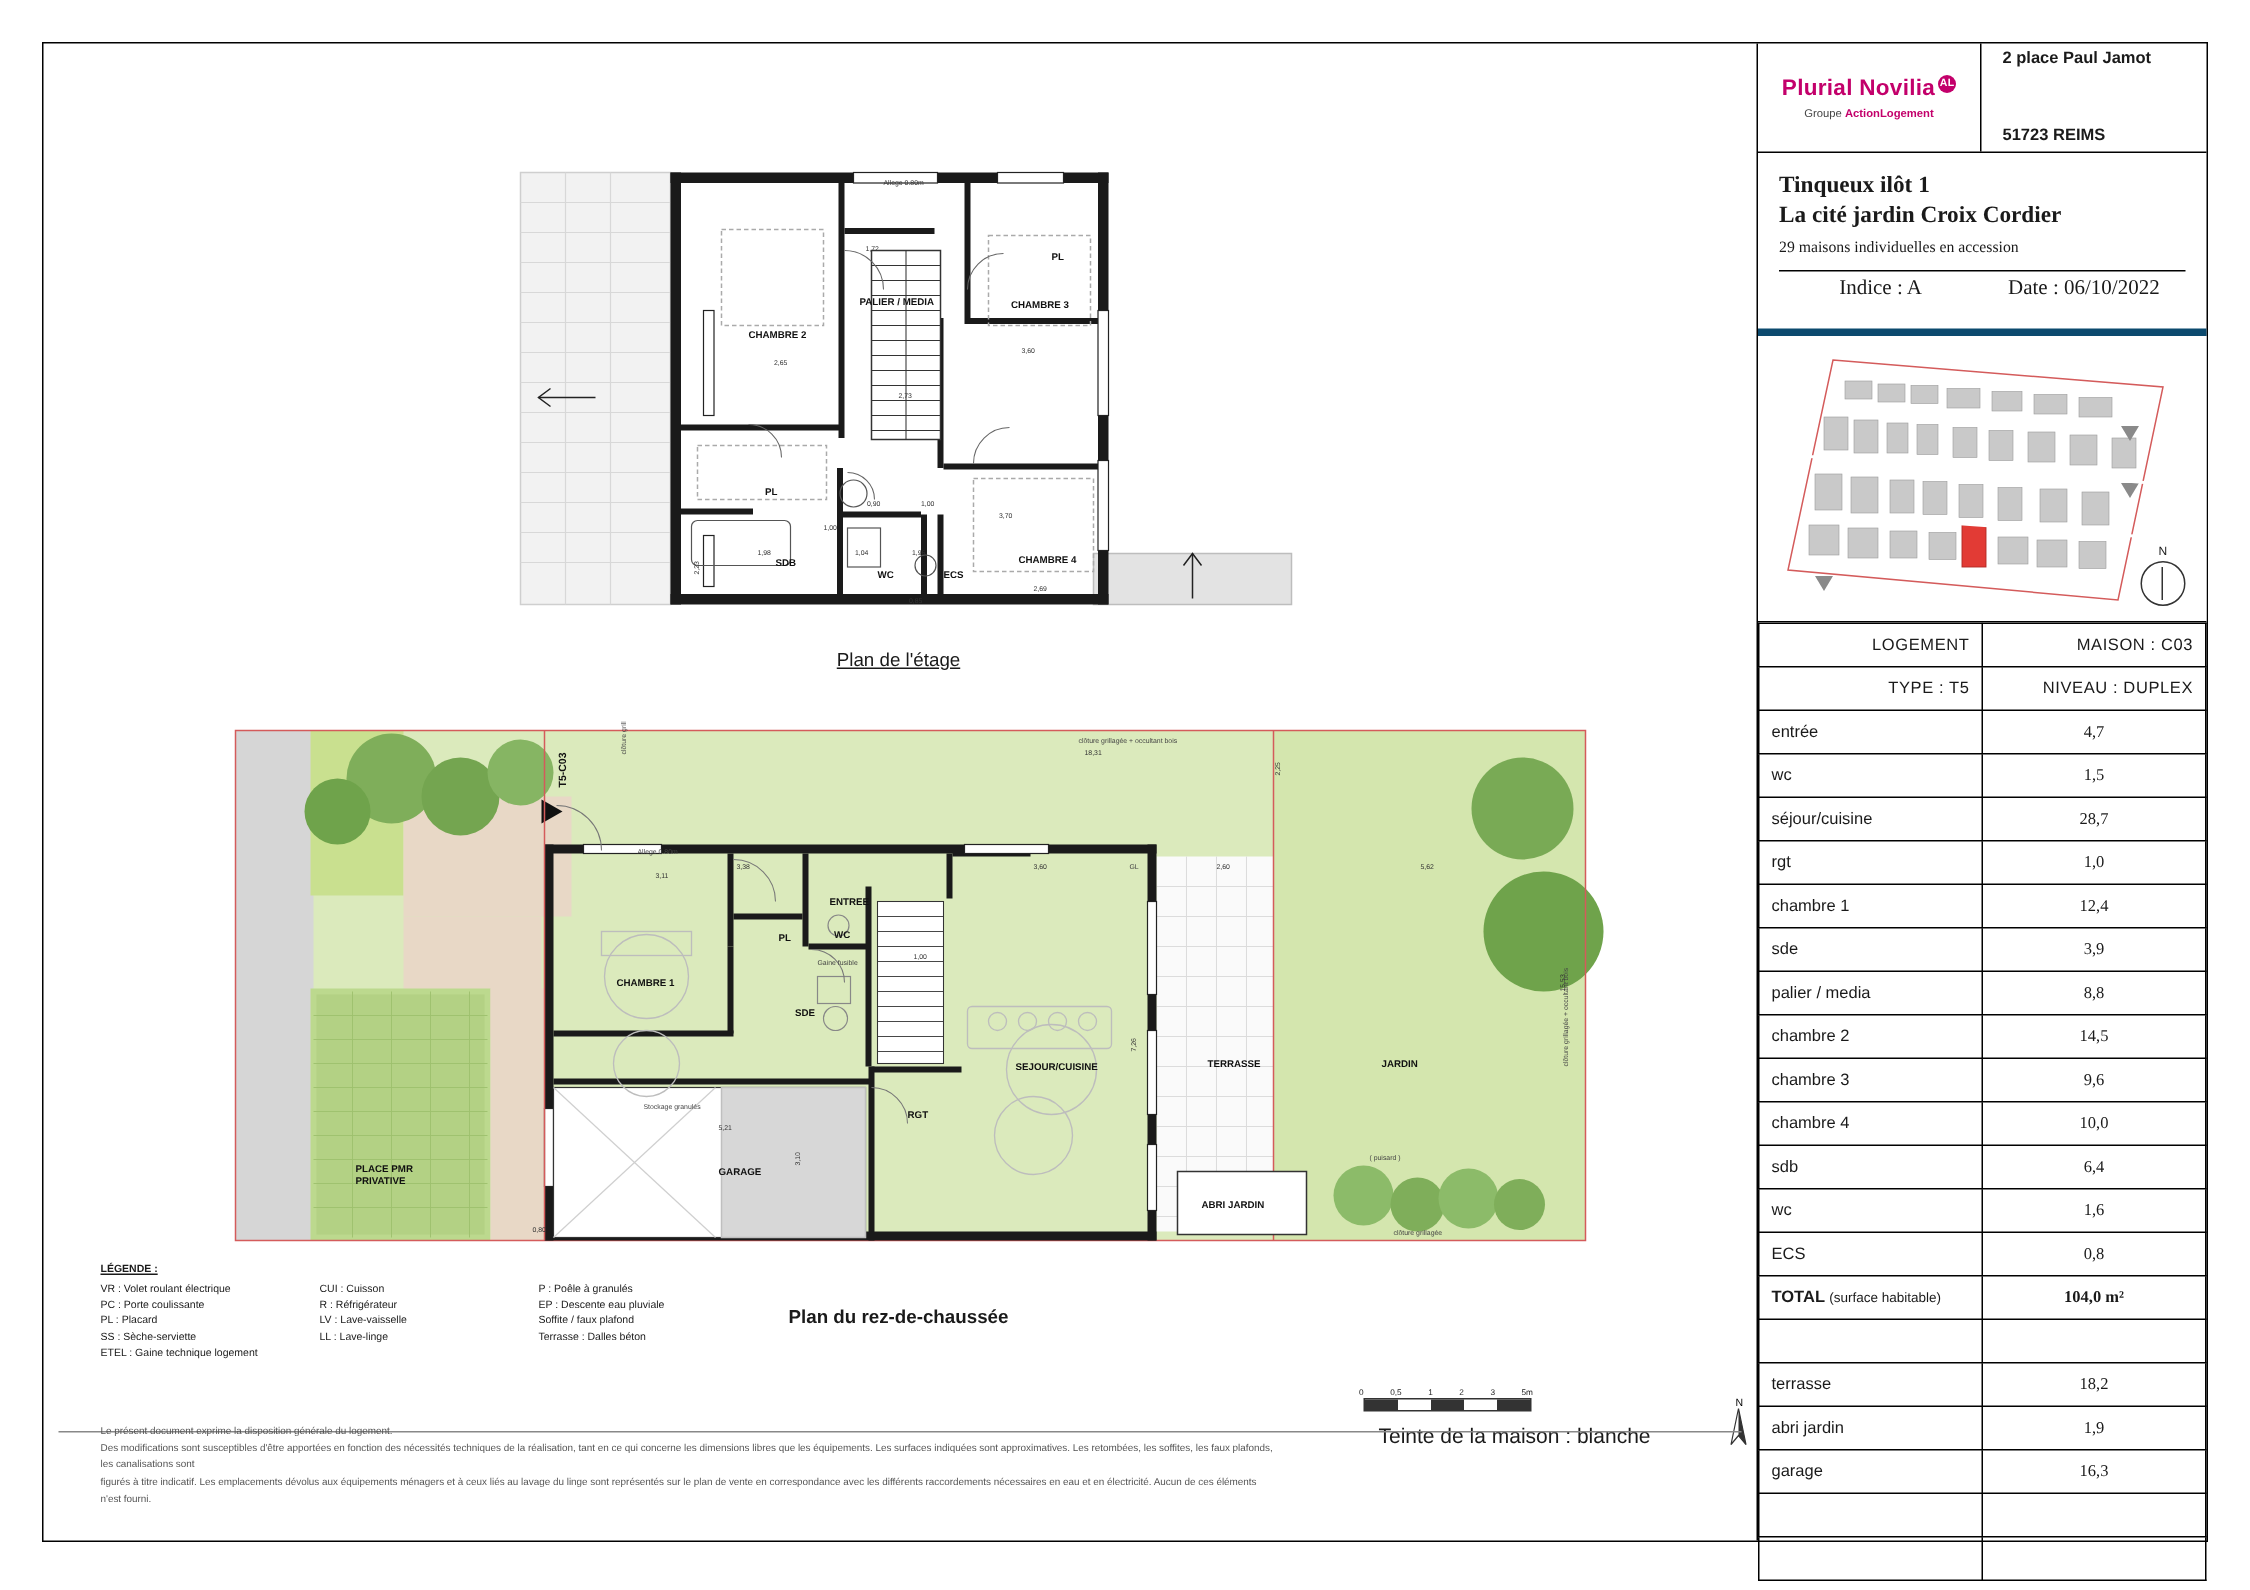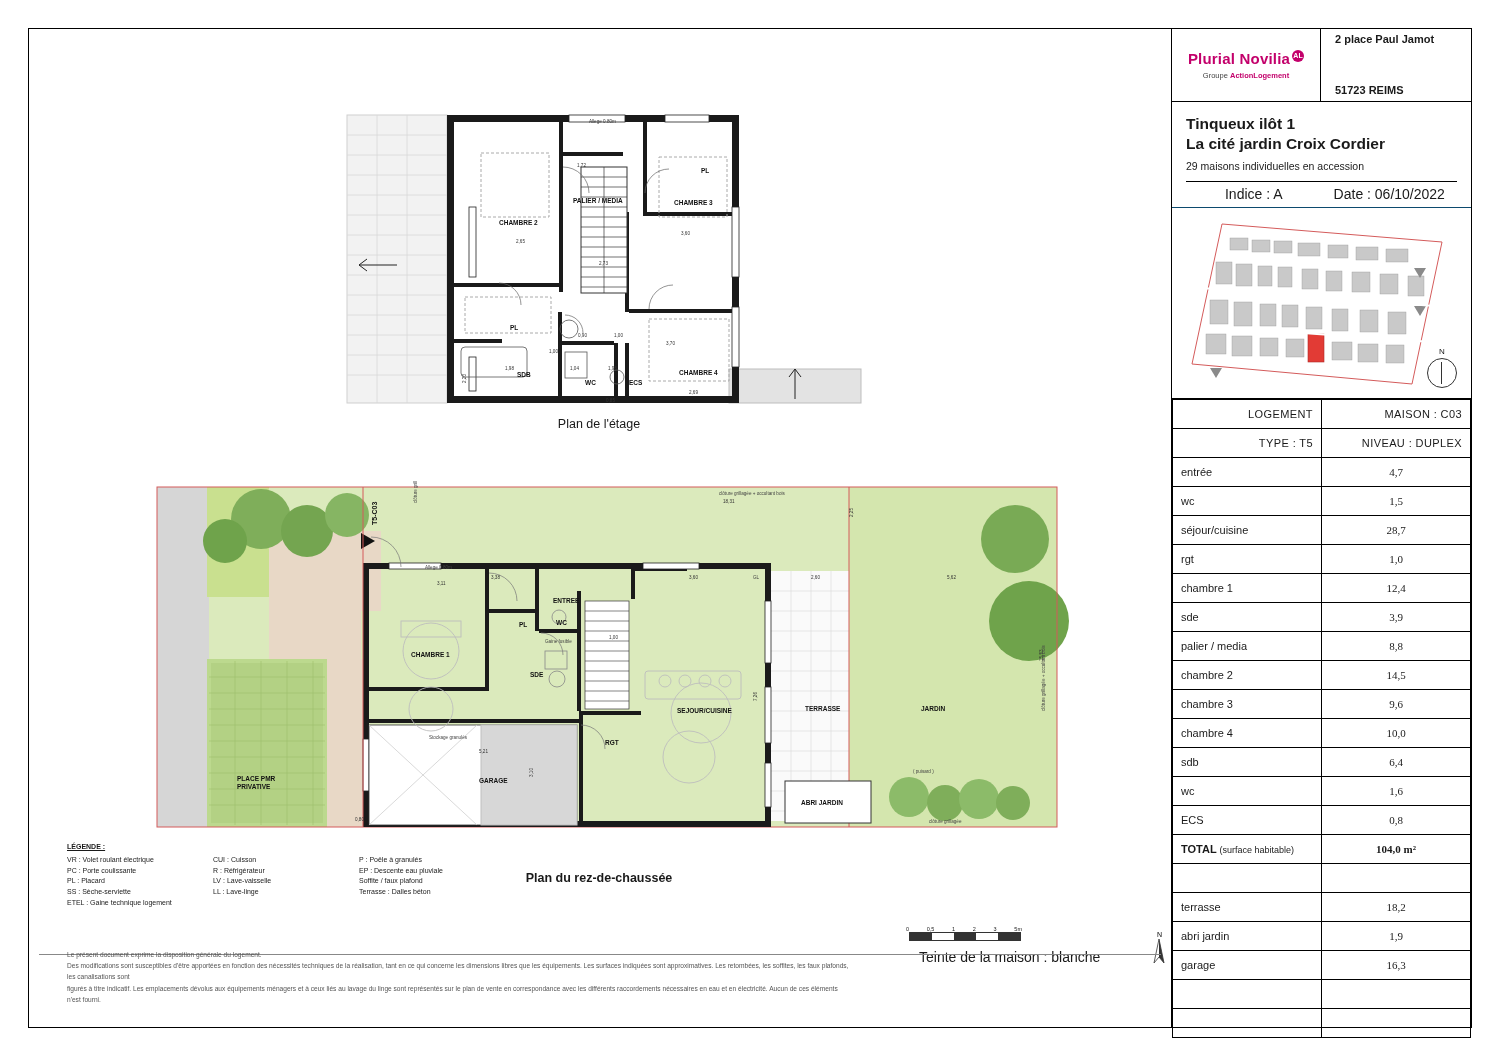--- a/index.html
+++ b/index.html
@@ -11,21 +11,21 @@
   .rightcol{position:absolute;right:0;top:0;width:300px;height:100%;border-left:1px solid #000;box-sizing:border-box;}
   .logobox{height:72px;border-bottom:1px solid #000;display:flex;align-items:stretch;}
   .logo-left{width:148px;border-right:1px solid #000;display:flex;flex-direction:column;justify-content:center;align-items:center;}
   .logo-main{font-size:15px;font-weight:bold;color:#c3006b;letter-spacing:.2px;}
   .logo-main .al{display:inline-block;background:#c3006b;color:#fff;border-radius:50%;font-size:7px;width:12px;height:12px;line-height:12px;text-align:center;vertical-align:super;margin-left:2px;}
   .logo-sub{font-size:7.5px;color:#444;margin-top:4px;}
   .logo-sub b{color:#c3006b;}
   .logo-right{flex:1;display:flex;flex-direction:column;justify-content:center;padding-left:14px;gap:35px;}
   .logo-right div{font-size:11px;font-weight:bold;line-height:1.45;}
 
-  .titlebox{padding:12px 14px 2px 14px;border-bottom:1px solid #0c4a6e;}
+  .titlebox{padding:12px 14px 15px 14px;border-bottom:5px solid #0c4a6e;font-family:Liberation Serif, serif;}
   .t1{font-size:15.5px;font-weight:bold;line-height:1.28;}
   .t2{font-size:10.5px;margin-top:6px;}
   .indice{display:flex;border-top:1px solid #000;margin-top:9px;}
   .indice div{flex:1;font-size:14px;text-align:center;padding:4px 0 3px;}
 
   .minimap{height:190px;border-bottom:1px solid #000;position:relative;overflow:hidden;background:#fff;}
   .compass{position:absolute;right:14px;bottom:10px;width:28px;height:28px;border:1px solid #333;border-radius:50%;}
   .compass:after{content:"";position:absolute;left:13px;top:3px;width:1px;height:22px;background:#333;}
   .compass .n{position:absolute;left:11px;top:-12px;font-size:8px;}
 
@@ -370,21 +370,21 @@
           <text x="541" y="313">1,04</text>
           <text x="579" y="313">1,96</text>
           <text x="476" y="313">1,98</text>
           <text x="637" y="288">3,70</text>
           <text x="660" y="337">2,69</text>
           <text x="577" y="345">0,85</text>
           <text x="437" y="326" transform="rotate(-90 437 326)">2,23</text>
           <text x="520" y="296">1,00</text>
         </g>
       </svg>
-      <div class="caption" style="left:0;width:1140px;top:388px;">Plan de l'étage</div>
+      <div class="caption" style="left:0;width:1140px;top:404px;text-decoration:underline;">Plan de l'étage</div>
 
       <svg width="1140" height="400" viewBox="0 0 1140 400" style="position:absolute;left:0;top:452px;">
 
         <rect x="128" y="6" width="900" height="340" fill="#ffffff"></rect>
         <rect x="128" y="6" width="900" height="340" fill="#d8d8d8" opacity="0.55"></rect>
         <rect x="178" y="6" width="850" height="340" fill="#dbeabc"></rect>
 
         <rect x="128" y="6" width="52" height="340" fill="#d6d6d6"></rect>
         <rect x="178" y="6" width="62" height="110" fill="#c9e08f"></rect>
         <rect x="240" y="50" width="112" height="80" fill="#e8d8c6"></rect>

